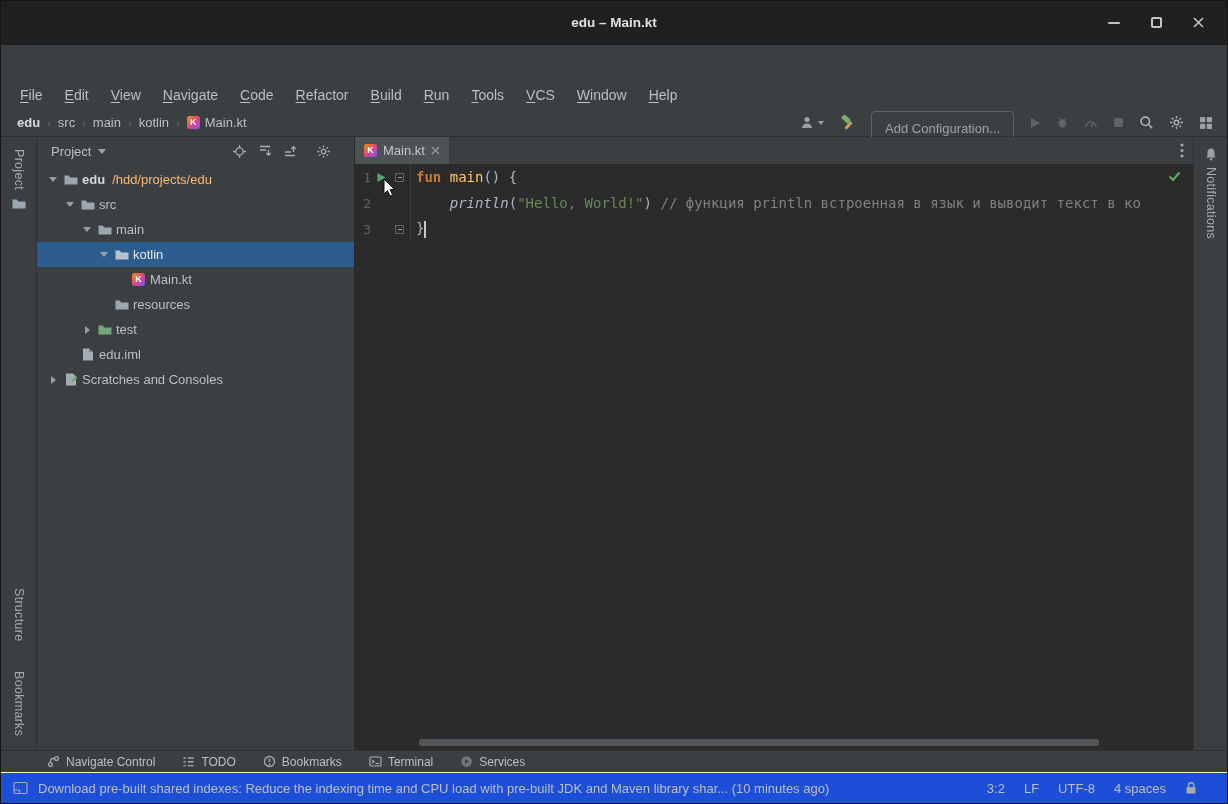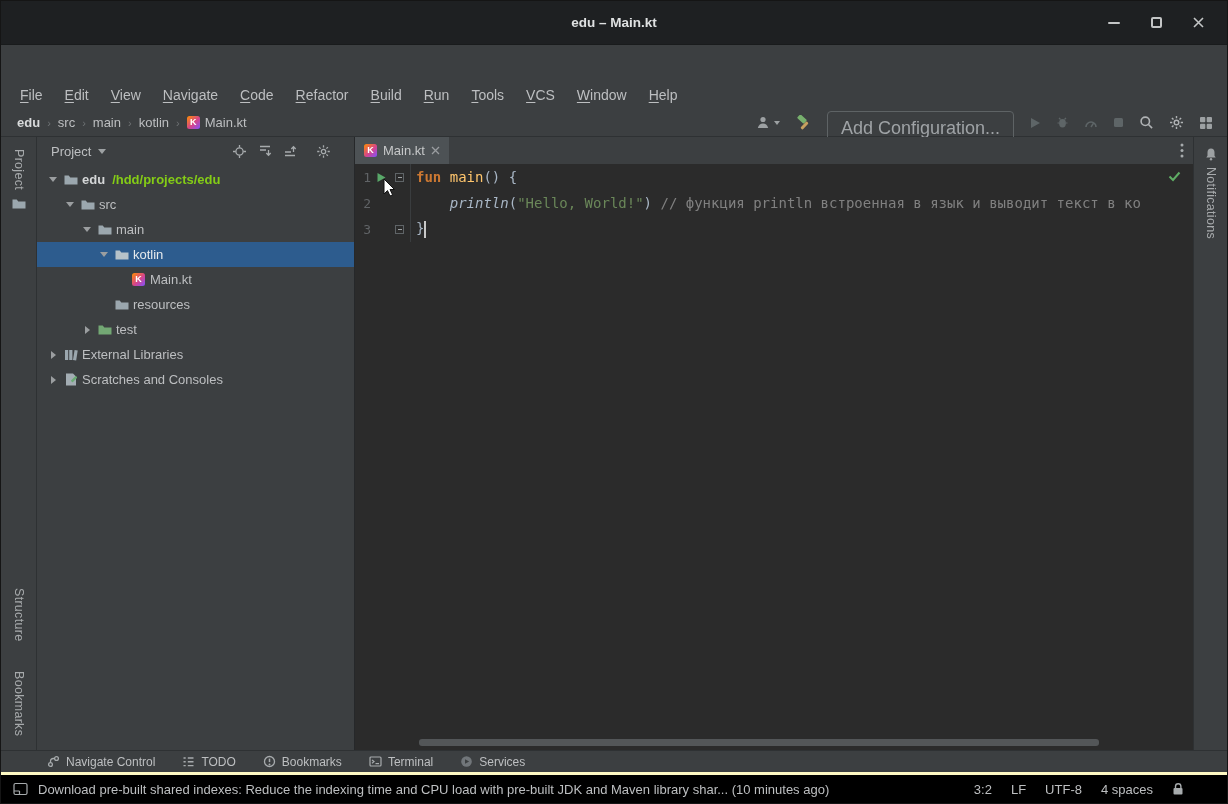--- a/index.html
+++ b/index.html
@@ -22,21 +22,21 @@
 
   
   .navbar { height:28px; background:#3c3f41; display:flex; align-items:center; padding:0 10px 0 16px; border-bottom:1px solid #2e3133; flex:none; }
   .crumbs { display:flex; align-items:center; gap:7px; font-size:13px; color:#bdbfc1; }
   .crumb.first { font-weight:bold; color:#d8dadb; }
   .crumb-sep { color:#6e7274; font-size:11px; }
   .crumb-file { display:flex; align-items:center; gap:5px; }
   .nav-right { margin-left:auto; display:flex; align-items:center; gap:15px; padding-right:4px; }
   .nico { display:flex; align-items:center; justify-content:center; }
   .caret-sm { width:0; height:0; border-left:3.5px solid transparent; border-right:3.5px solid transparent; border-top:4px solid #9da1a3; margin-left:2px; }
-  .btn-addcfg { border:1px solid #5e6365; border-radius:4px; height:34px; padding:0 13px; display:flex; align-items:center; color:#9fa3a6; font-size:18px; white-space:nowrap;margin-top:11px; }
+  .btn-addcfg { border:1px solid #5e6365; border-radius:4px; height:34px; padding:0 13px; display:flex; align-items:center; color:#9fa3a6; font-size:13px; white-space:nowrap;margin-top:11px; }
 
   
   .main { flex:1; display:flex; min-height:0; }
   .stripe { background:#3c3f41; display:flex; flex-direction:column; align-items:center; flex:none; }
   .stripe-left { width:36px; border-right:1px solid #2e3133; padding-top:8px; }
   .stripe-right { width:34px; border-left:1px solid #2e3133; padding-top:8px; }
   .vlabel { writing-mode:vertical-rl; color:#a7aaac; font-size:12.5px; letter-spacing:.3px; }
 
   
   .project-panel { width:318px; background:#3c3f41; display:flex; flex-direction:column; border-right:1px solid #26282a; flex:none; }
@@ -47,21 +47,21 @@
   .pp-tree { flex:1; padding-top:2px; font-size:13px; color:#bdbfc1; overflow:hidden; }
   .row { height:25px; display:flex; align-items:center; cursor:default; white-space:nowrap; }
   .row.selected { background:#2d5c8e; color:#e6eaed; }
   .cv { width:16px; flex:none; display:flex; align-items:center; justify-content:center; }
   .cv-down::before { content:""; border-left:4px solid transparent; border-right:4px solid transparent; border-top:5px solid #9b9ea0; }
   .cv-right::before { content:""; border-top:4px solid transparent; border-bottom:4px solid transparent; border-left:5px solid #9b9ea0; }
   .sp16 { width:16px; flex:none; }
   .ticon { width:19px; flex:none; display:flex; align-items:center; justify-content:center; }
   .tlabel { margin-left:2px; }
   .tlabel.bold { font-weight:bold; color:#d4d6d7; }
-  .thint { color:#84cc16; margin-left:7px;font-weight:bold; }
+  .thint { color:#fdba74; margin-left:7px; }
   .kicon { width:13px; height:13px; border-radius:2.5px; background:linear-gradient(135deg,#ff8f00 0%,#d6448c 55%,#7f52ff 100%); color:#fff; font-size:9px; font-weight:bold; display:flex; align-items:center; justify-content:center; line-height:1; }
 
   
   .editor-col { flex:1; min-width:0; display:flex; flex-direction:column; background:#2b2b2b; }
   .tabbar { height:27px; flex:none; background:#3c3f41; display:flex; align-items:stretch; }
   .tab { display:flex; align-items:center; gap:6px; padding:0 9px; background:#4d5255; color:#c6c8c9; font-size:13px; }
   .tabbar-more { margin-left:auto; display:flex; align-items:center; padding-right:9px; }
   .editor-body { flex:1; position:relative; font-family:"DejaVu Sans Mono","Liberation Mono",monospace; font-size:14px; overflow:hidden; }
   .line { display:flex; height:26px; align-items:center; white-space:pre; }
   .gutter { width:56px; flex:none; height:100%; display:flex; align-items:center; border-right:1px solid #3a3d3f; }
@@ -80,21 +80,21 @@
   .caret-bar { display:inline-block; width:2px; height:17px; background:#c8c8c8; vertical-align:middle; }
   .check-ok { position:absolute; top:7px; right:12px; }
   .hscroll { position:absolute; bottom:4px; left:64px; width:680px; height:7px; background:#5b5e60; border-radius:3px; opacity:.85; }
   .mouse-cursor { position:absolute; left:28px; top:14px; z-index:5; }
 
   
   .toolbar-bottom { height:22px; flex:none; background:#3c3f41; border-top:1px solid #2e3133; display:flex; align-items:center; padding-left:46px; gap:27px; }
   .tb-item { display:flex; align-items:center; gap:6px; font-size:12px; color:#bdbfc1; }
 
   
-  .statusbar { height:31px; flex:none; background:#000000; border-top:3px solid #fef9c3; display:flex; align-items:center; padding:0 43px 0 12px; font-size:13px; color:#bdbfc1; gap:10px; }
+  .statusbar { height:31px; flex:none; background:#1d4ed8; border-top:1px solid #fef9c3; display:flex; align-items:center; padding:0 30px 0 12px; font-size:13px; color:#bdbfc1; gap:10px; }
   .status-msg { flex:1; min-width:0; overflow:hidden; white-space:nowrap; }
   .status-right { display:flex; gap:19px; flex:none; }
   svg { display:block; }
 </style>
 </head>
 <body>
 
 <div class="window">
 
   <div class="titlebar">
@@ -313,32 +313,30 @@
         </div>
         <div class="row" style="padding-left:42px">
           <span class="cv cv-right"></span>
           <span class="ticon">
               <svg width="14" height="12">
                 <path fill="#73a874" d="M.5 1.5h4.2l1.6 2h7.2v7H.5z"></path>
               </svg>
             </span>
           <span class="tlabel">test</span>
         </div>
-        <div class="row" style="padding-left:8px">
-          <span class="cv cv-right"></span>
-          <span class="ticon">
-              <svg width="14" height="12">
-                <g fill="#9ba7ae">
-                  <rect x="1" y="1" width="3.2" height="10"></rect>
-                  <rect x="5.2" y="1" width="3.2" height="10"></rect>
-                  <rect x="9.8" y="1.2" width="3.2" height="10" transform="rotate(9 11.4 6)"></rect>
-                </g>
-              </svg>
-            </span>
-          <span class="tlabel">External Libraries</span>
+        <div class="row" style="padding-left:25px">
+          <span class="sp16"></span>
+          <span class="ticon">
+              <svg width="12" height="13">
+                <path d="M1 .5h6.5L11 4v8.5H1z" fill="#a3adb3"></path>
+                <path d="M7.5.5L11 4H7.5z" fill="#7d8archive94"></path>
+                <path d="M7.5.5L11 4H7.5z" fill="#7d8a94"></path>
+              </svg>
+            </span>
+          <span class="tlabel">edu.iml</span>
         </div>
         <div class="row" style="padding-left:8px">
           <span class="cv cv-right"></span>
           <span class="ticon">
               <svg width="12" height="13">
                 <path d="M1 .5h7l3 3v9H1z" fill="#a3adb3"></path>
                 <rect x="5.5" y="5" width="7" height="2.4" rx=".6" fill="#6aab73" transform="rotate(-45 9 6)"></rect>
               </svg>
             </span>
           <span class="tlabel">Scratches and Consoles</span>

